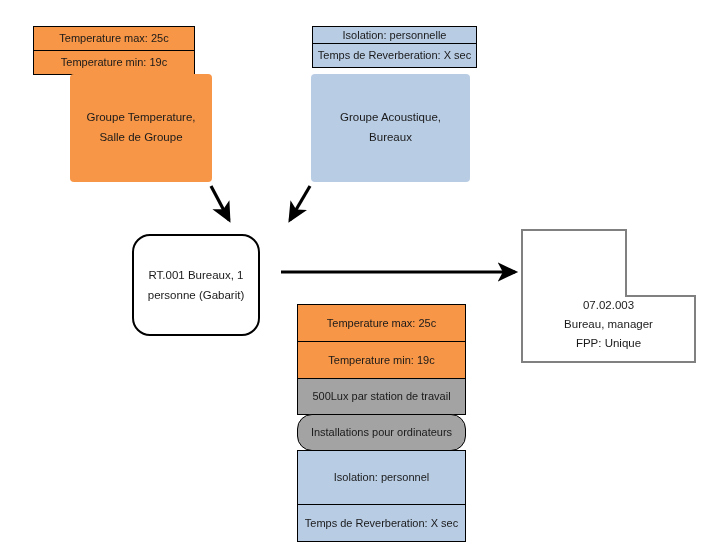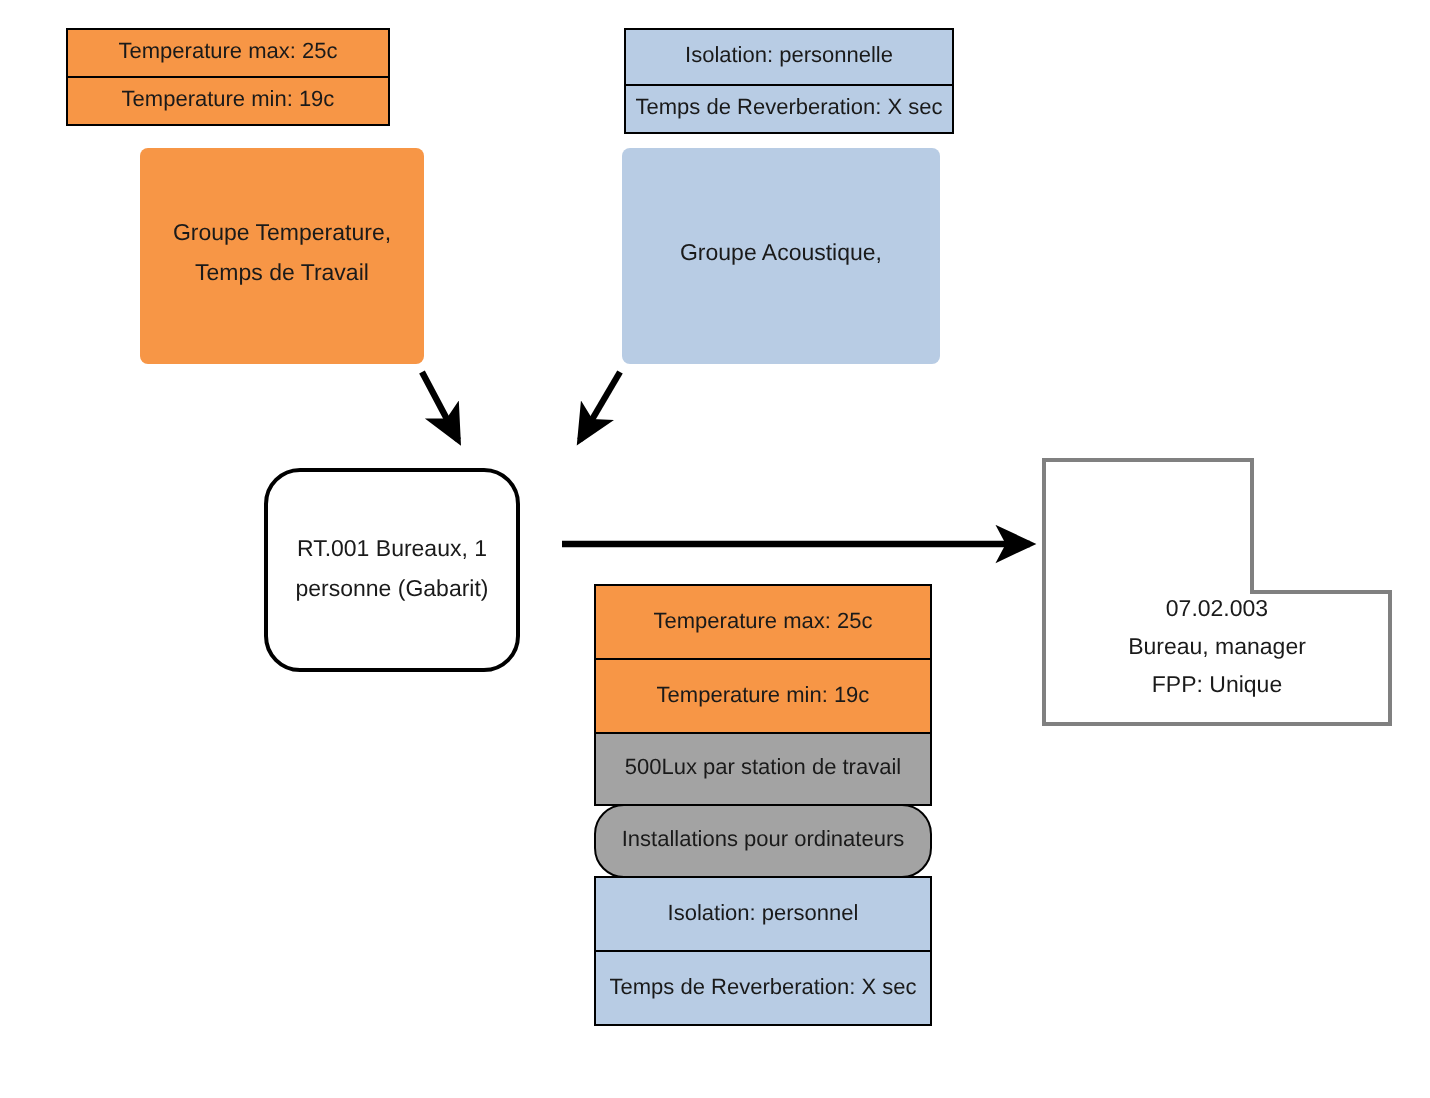--- a/index.html
+++ b/index.html
@@ -33,21 +33,21 @@
     border: 1px solid #000000;
     margin-top: -1px;
     display: flex;
     align-items: center;
     justify-content: center;
     text-align: center;
     font-size: 11px;
     line-height: 1.15;
     color: #1a1a1a;
   }
-  .prop-row:first-child { margin-top: 4px; }
+  .prop-row:first-child { margin-top: 16px; }
   .fill-orange { background: #F79646; }
   .fill-blue   { background: #B8CCE4; }
   .fill-white  { background: #a3a3a3; }
 
   
   .group-box {
     border-radius: 4px;
     display: flex;
     align-items: center;
     justify-content: center;
@@ -111,50 +111,51 @@
       <line x1="281" y1="272" x2="515" y2="272" stroke="#000000" stroke-width="3.2" marker-end="url(#ah)"></line>
     </g>
   </svg>
 
   <div class="abs prop-stack" style="left:33px; top:10px; width:162px;">
     <div class="prop-row fill-orange" style="height:25px;">Temperature max: 25c</div>
     <div class="prop-row fill-orange" style="height:25px;">Temperature min: 19c</div>
   </div>
 
   <div class="abs prop-stack" style="left:312px; top:10px; width:165px;">
-    <div class="prop-row fill-blue" style="height:29px;">Isolation: personnelle</div>
+    <div class="prop-row fill-blue" style="height:18px;">Isolation: personnelle</div>
     <div class="prop-row fill-blue" style="height:25px;">Temps de Reverberation: X sec</div>
   </div>
 
   <div class="abs group-box group-orange" style="left:70px; top:74px; width:142px; height:108px;">
     <div>
       <div>Groupe Temperature,</div>
-      <div>Temps de Travail</div>
+      <div>Salle de Groupe</div>
     </div>
   </div>
 
   <div class="abs group-box group-blue" style="left:311px; top:74px; width:159px; height:108px;">
     <div>
       <div>Groupe Acoustique,</div>
+      <div>Bureaux</div>
     </div>
   </div>
 
   <div class="abs node-box" style="left:132px; top:234px; width:128px; height:102px;">
     <div>
       <div>RT.001 Bureaux, 1</div>
       <div>personne (Gabarit)</div>
     </div>
   </div>
 
   <div class="abs prop-stack" style="left:297px; top:288px; width:169px;">
     <div class="prop-row fill-orange" style="height:38px;">Temperature max: 25c</div>
     <div class="prop-row fill-orange" style="height:38px;">Temperature min: 19c</div>
     <div class="prop-row fill-white" style="height:37px;">500Lux par station de travail</div>
     <div class="prop-row fill-white" style="height:37px;border-radius:15px;">Installations pour ordinateurs</div>
-    <div class="prop-row fill-blue" style="height:38px;">Isolation: personnel</div>
+    <div class="prop-row fill-blue" style="height:55px;">Isolation: personnel</div>
     <div class="prop-row fill-blue" style="height:38px;">Temps de Reverberation: X sec</div>
   </div>
 
   <svg class="room-shape" style="left:521px; top:229px; width:180px; height:136px;" viewBox="0 0 180 136" xmlns="http://www.w3.org/2000/svg">
     <path d="M1,1 L105,1 L105,67 L174,67 L174,133 L1,133 Z" fill="#FFFFFF" stroke="#808080" stroke-width="2"></path>
   </svg>
 
   <div class="room-label" style="left:521px; top:296px; width:175px;">
     <div>07.02.003</div>
     <div>Bureau, manager</div>

